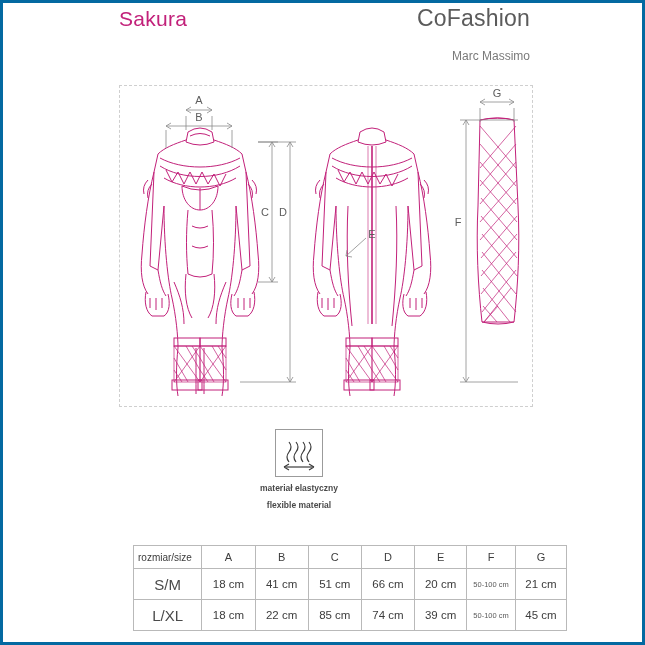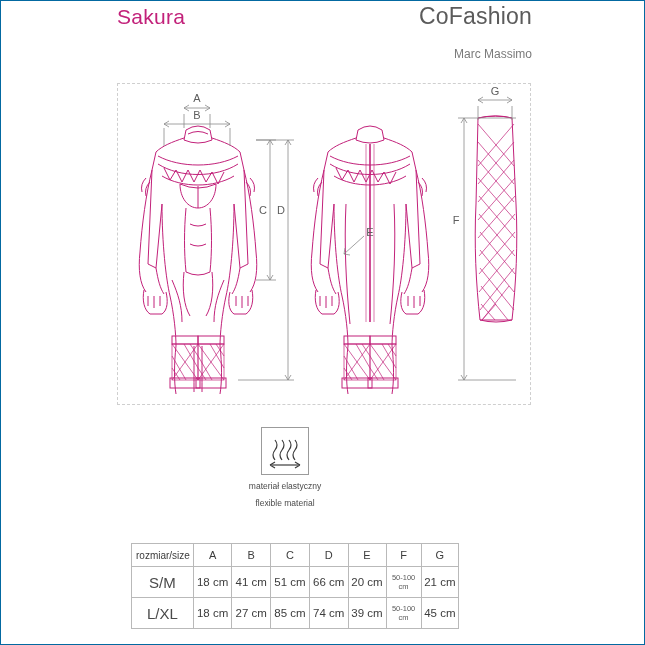--- a/index.html
+++ b/index.html
@@ -13,21 +13,21 @@
     font-family: "Liberation Sans", sans-serif;
     color: #333;
     position: relative;
     overflow: hidden;
   }
   .page {
     position: absolute;
     left: 0; top: 0;
     width: 645px;
     height: 645px;
-    border: 1px solid #0369a1;
+    border: 3px solid #0369a1;
     box-sizing: border-box;
   }
 
   
   .brand-title {
     position: absolute;
     left: 116px;
     top: 4px;
     font-size: 21px;
     color: #c2217a;
@@ -74,29 +74,29 @@
     margin: 0 auto;
     position: relative;
   }
   .icon-caption {
     font-size: 8.5px;
     color: #4a4a4a;
     line-height: 11px;
     margin-top: 6px;
     white-space: pre-line;
   }
-  #icon-elastic { left: 236px; top: 426px; width: 96px; }
+  #icon-elastic { left: 248px; top: 426px; width: 96px; font-weight: bold; }
   #icon-zip     { left: 320px; top: 426px; width: 96px; }
 
   
   .size-table {
     position: absolute;
     left: 130px;
     top: 542px;
-    width: 328px;
+    width: 434px;
     border-collapse: collapse;
     font-size: 11.5px;
     color: #3c3c3c;
   }
   .size-table th, .size-table td {
     border: 1px solid #b9b9b9;
     text-align: center;
     height: 30px;
     font-weight: normal;
     padding: 0;
@@ -340,21 +340,21 @@
         <td>41 cm</td>
         <td>51 cm</td>
         <td>66 cm</td>
         <td>20 cm</td>
         <td class="small">50-100 cm</td>
         <td>21 cm</td>
       </tr>
       <tr>
         <td class="rowlabel">L/XL</td>
         <td>18 cm</td>
-        <td>27 cm</td>
+        <td>22 cm</td>
         <td>85 cm</td>
         <td>74 cm</td>
         <td>39 cm</td>
         <td class="small">50-100 cm</td>
         <td>45 cm</td>
       </tr>
     </tbody>
   </table>
 
 </div>

